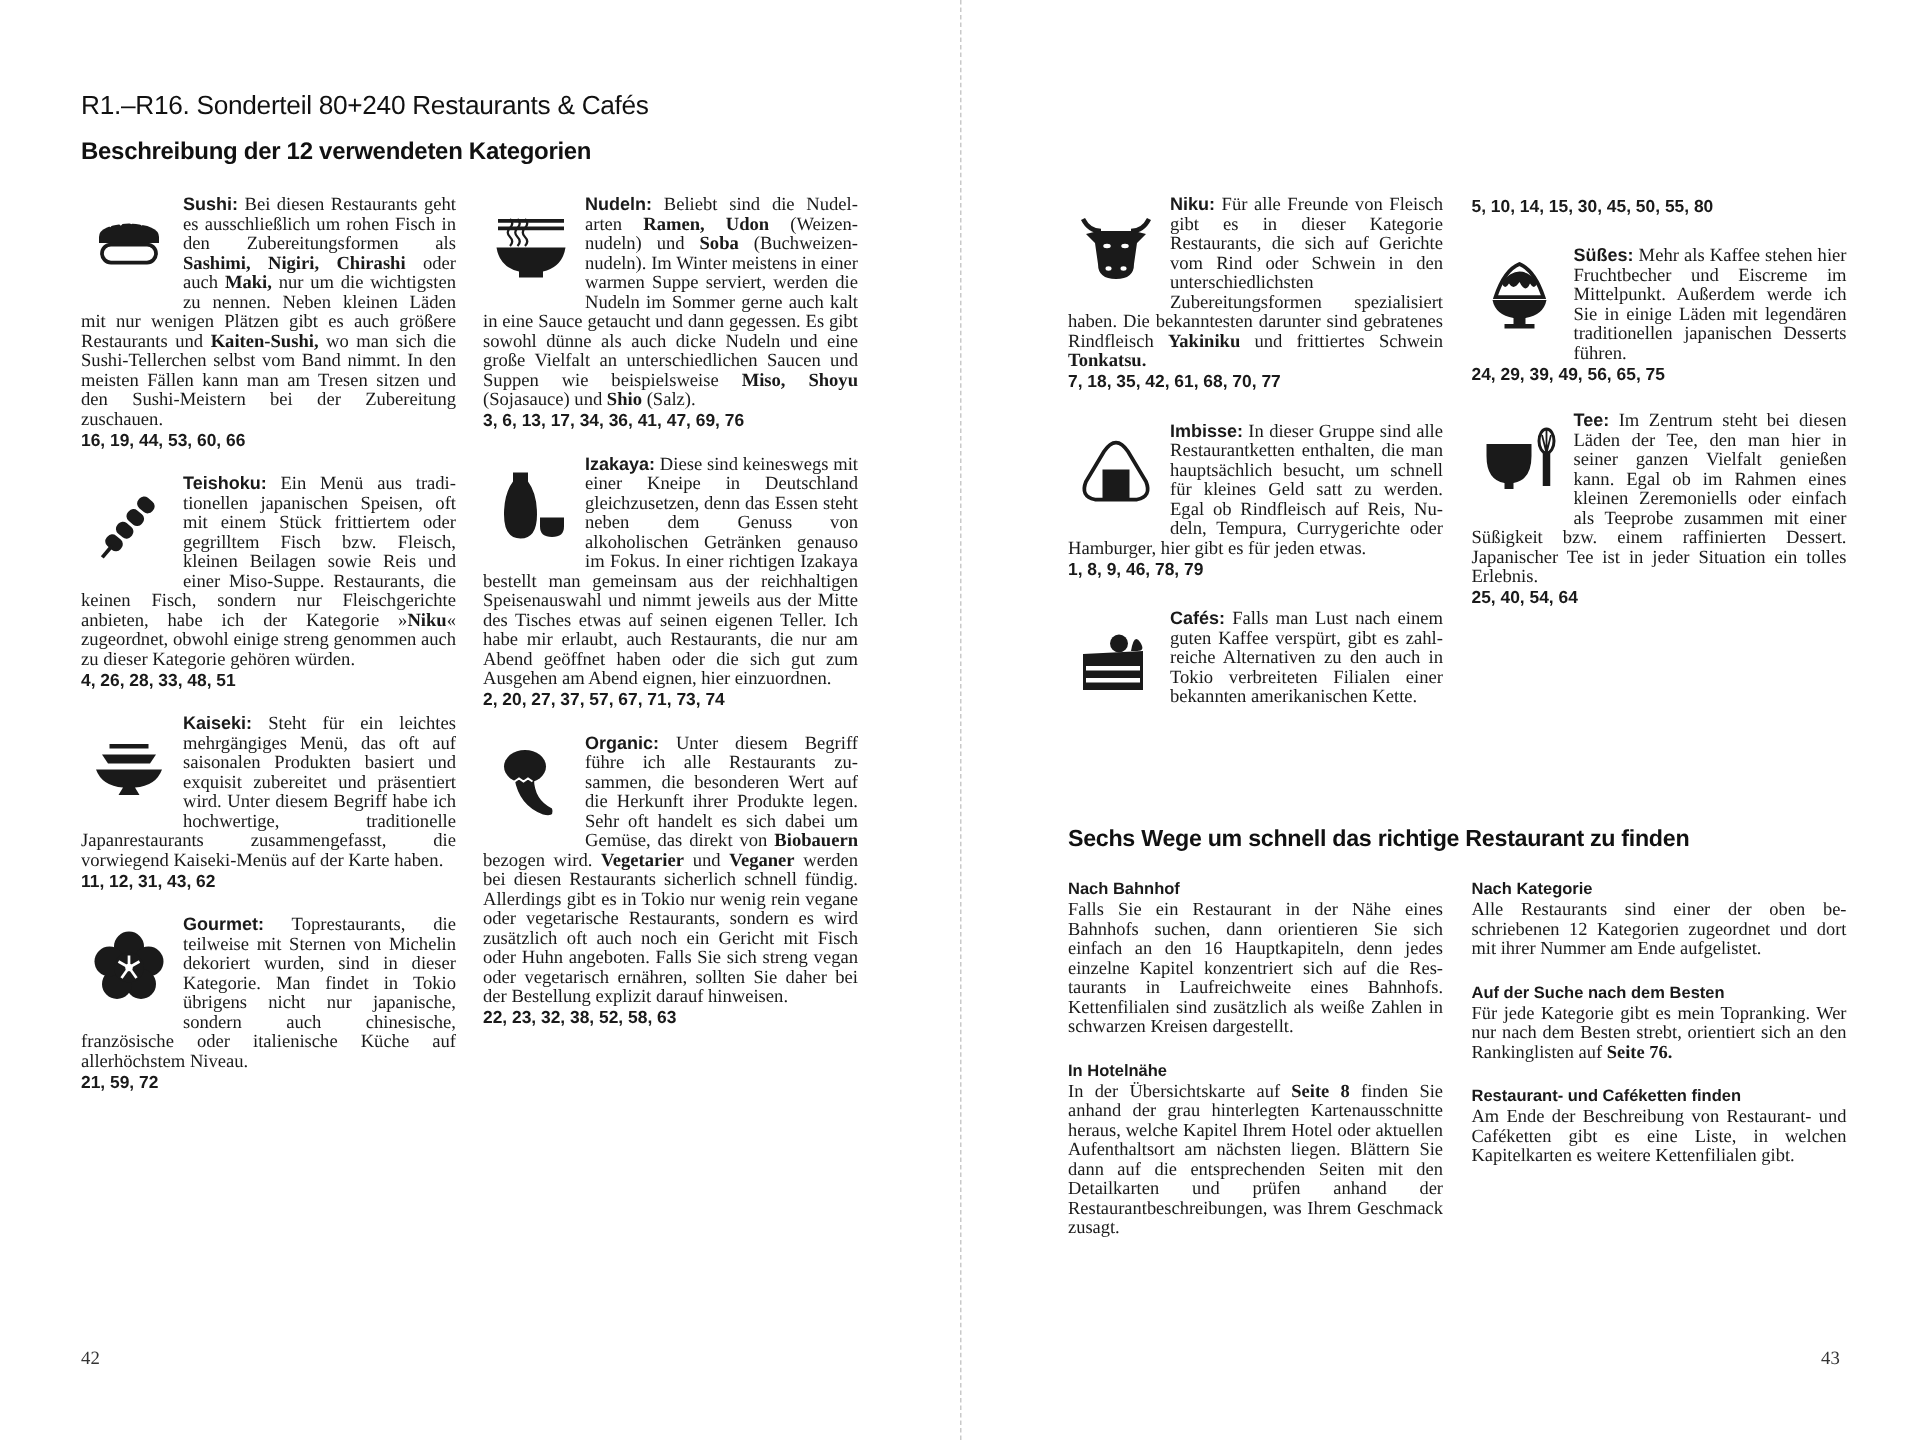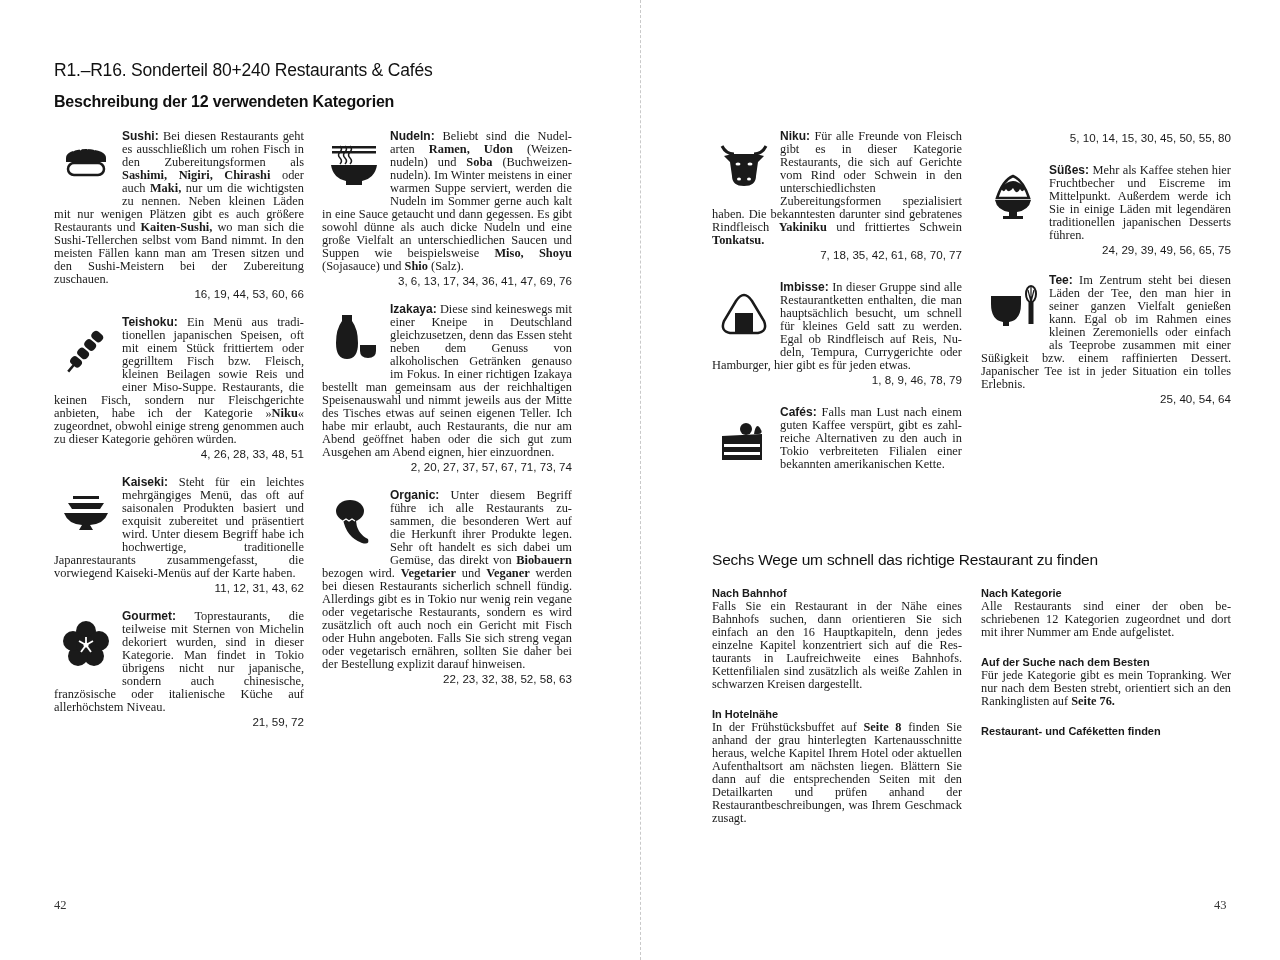--- a/index.html
+++ b/index.html
@@ -17,25 +17,25 @@
   .col { position: absolute; width: 250px; font-size: 12.4px; line-height: 13px; text-align: justify;
          hyphens: manual; }
 
   .cat { margin-bottom: 16px; }
   .cat::after { content: ""; display: block; clear: both; }
   .icon { float: left; width: 64px; height: 64px; margin-right: 4px; margin-top: 2px; display: flex;
           align-items: center; justify-content: center; }
   .icon svg { width: 52px; height: 52px; }
   .cat-name { font-family: "Liberation Sans", "DejaVu Sans", sans-serif; font-weight: bold; font-size: 12px; }
   .b { font-weight: bold; }
-  .nums { font-family: "Liberation Sans", "DejaVu Sans", sans-serif; font-weight: normal; font-size: 11.6px;
-          display: block; text-align: right; margin-top: 1px; }
+  .nums { font-family: "Liberation Sans", "DejaVu Sans", sans-serif; font-weight: bold; font-size: 11.6px;
+          display: block; text-align: left; margin-top: 1px; }
 
   .section-title { position: absolute; left: 712px; top: 551px; font-family: "Liberation Sans", "DejaVu Sans", sans-serif;
-                   font-weight: normal; font-size: 15.5px; letter-spacing: -0.2px; color: #111; }
+                   font-weight: bold; font-size: 15.5px; letter-spacing: -0.2px; color: #111; }
 
   .way { margin-bottom: 17px; }
   .way-title { font-family: "Liberation Sans", "DejaVu Sans", sans-serif; font-weight: bold; font-size: 11px; display: block; text-align: left; }
 
   .page-num { position: absolute; top: 898px; font-size: 12.5px; color: #333; }
 </style>
 </head>
 <body>
 
 <div class="fold"></div>
@@ -228,31 +228,32 @@
 
 <div class="section-title">Sechs Wege um schnell das richtige Restaurant zu finden</div>
 
 <div class="col" style="left:712px; top:587px; font-size:12.3px;">
   <div class="way">
     <span class="way-title">Nach Bahnhof</span>
     <span>Falls Sie ein Restaurant in der Nähe eines Bahnhofs suchen, dann orientieren Sie sich einfach an den 16 Hauptkapiteln, denn jedes einzelne Kapitel konzentriert sich auf die Res­taurants in Laufreichweite eines Bahnhofs. Kettenfilialen sind zusätzlich als weiße Zah­len in schwarzen Kreisen dargestellt.</span>
   </div>
   <div class="way">
     <span class="way-title">In Hotelnähe</span>
-    <span>In der Frühstücksbuffet auf </span><span class="b">Seite 8</span><span> finden Sie anhand der grau hinterlegten Kartenaus­schnitte heraus, welche Kapitel Ihrem Hotel oder aktuellen Aufenthaltsort am nächsten lie­gen. Blättern Sie dann auf die entsprechenden Seiten mit den Detailkarten und prüfen an­hand der Restaurantbeschreibungen, was Ihrem Geschmack zusagt.</span>
+    <span>In der Übersichtskarte auf </span><span class="b">Seite 8</span><span> finden Sie anhand der grau hinterlegten Kartenaus­schnitte heraus, welche Kapitel Ihrem Hotel oder aktuellen Aufenthaltsort am nächsten lie­gen. Blättern Sie dann auf die entsprechenden Seiten mit den Detailkarten und prüfen an­hand der Restaurantbeschreibungen, was Ihrem Geschmack zusagt.</span>
   </div>
 </div>
 
 <div class="col" style="left:981px; top:587px; font-size:12.3px;">
   <div class="way">
     <span class="way-title">Nach Kategorie</span>
     <span>Alle Restaurants sind einer der oben be­schriebenen 12 Kategorien zugeordnet und dort mit ihrer Nummer am Ende aufgelistet.</span>
   </div>
   <div class="way">
     <span class="way-title">Auf der Suche nach dem Besten</span>
     <span>Für jede Kategorie gibt es mein Topranking. Wer nur nach dem Besten strebt, orientiert sich an den Rankinglisten auf </span><span class="b">Seite 76.</span>
   </div>
   <div class="way">
     <span class="way-title">Restaurant- und Caféketten finden</span>
+    <span>Am Ende der Beschreibung von Restaurant- und Caféketten gibt es eine Liste, in welchen Kapitelkarten es weitere Kettenfilialen gibt.</span>
   </div>
 </div>
 
 <div class="page-num" style="left:1214px;">43</div>
 
 </body></html>

